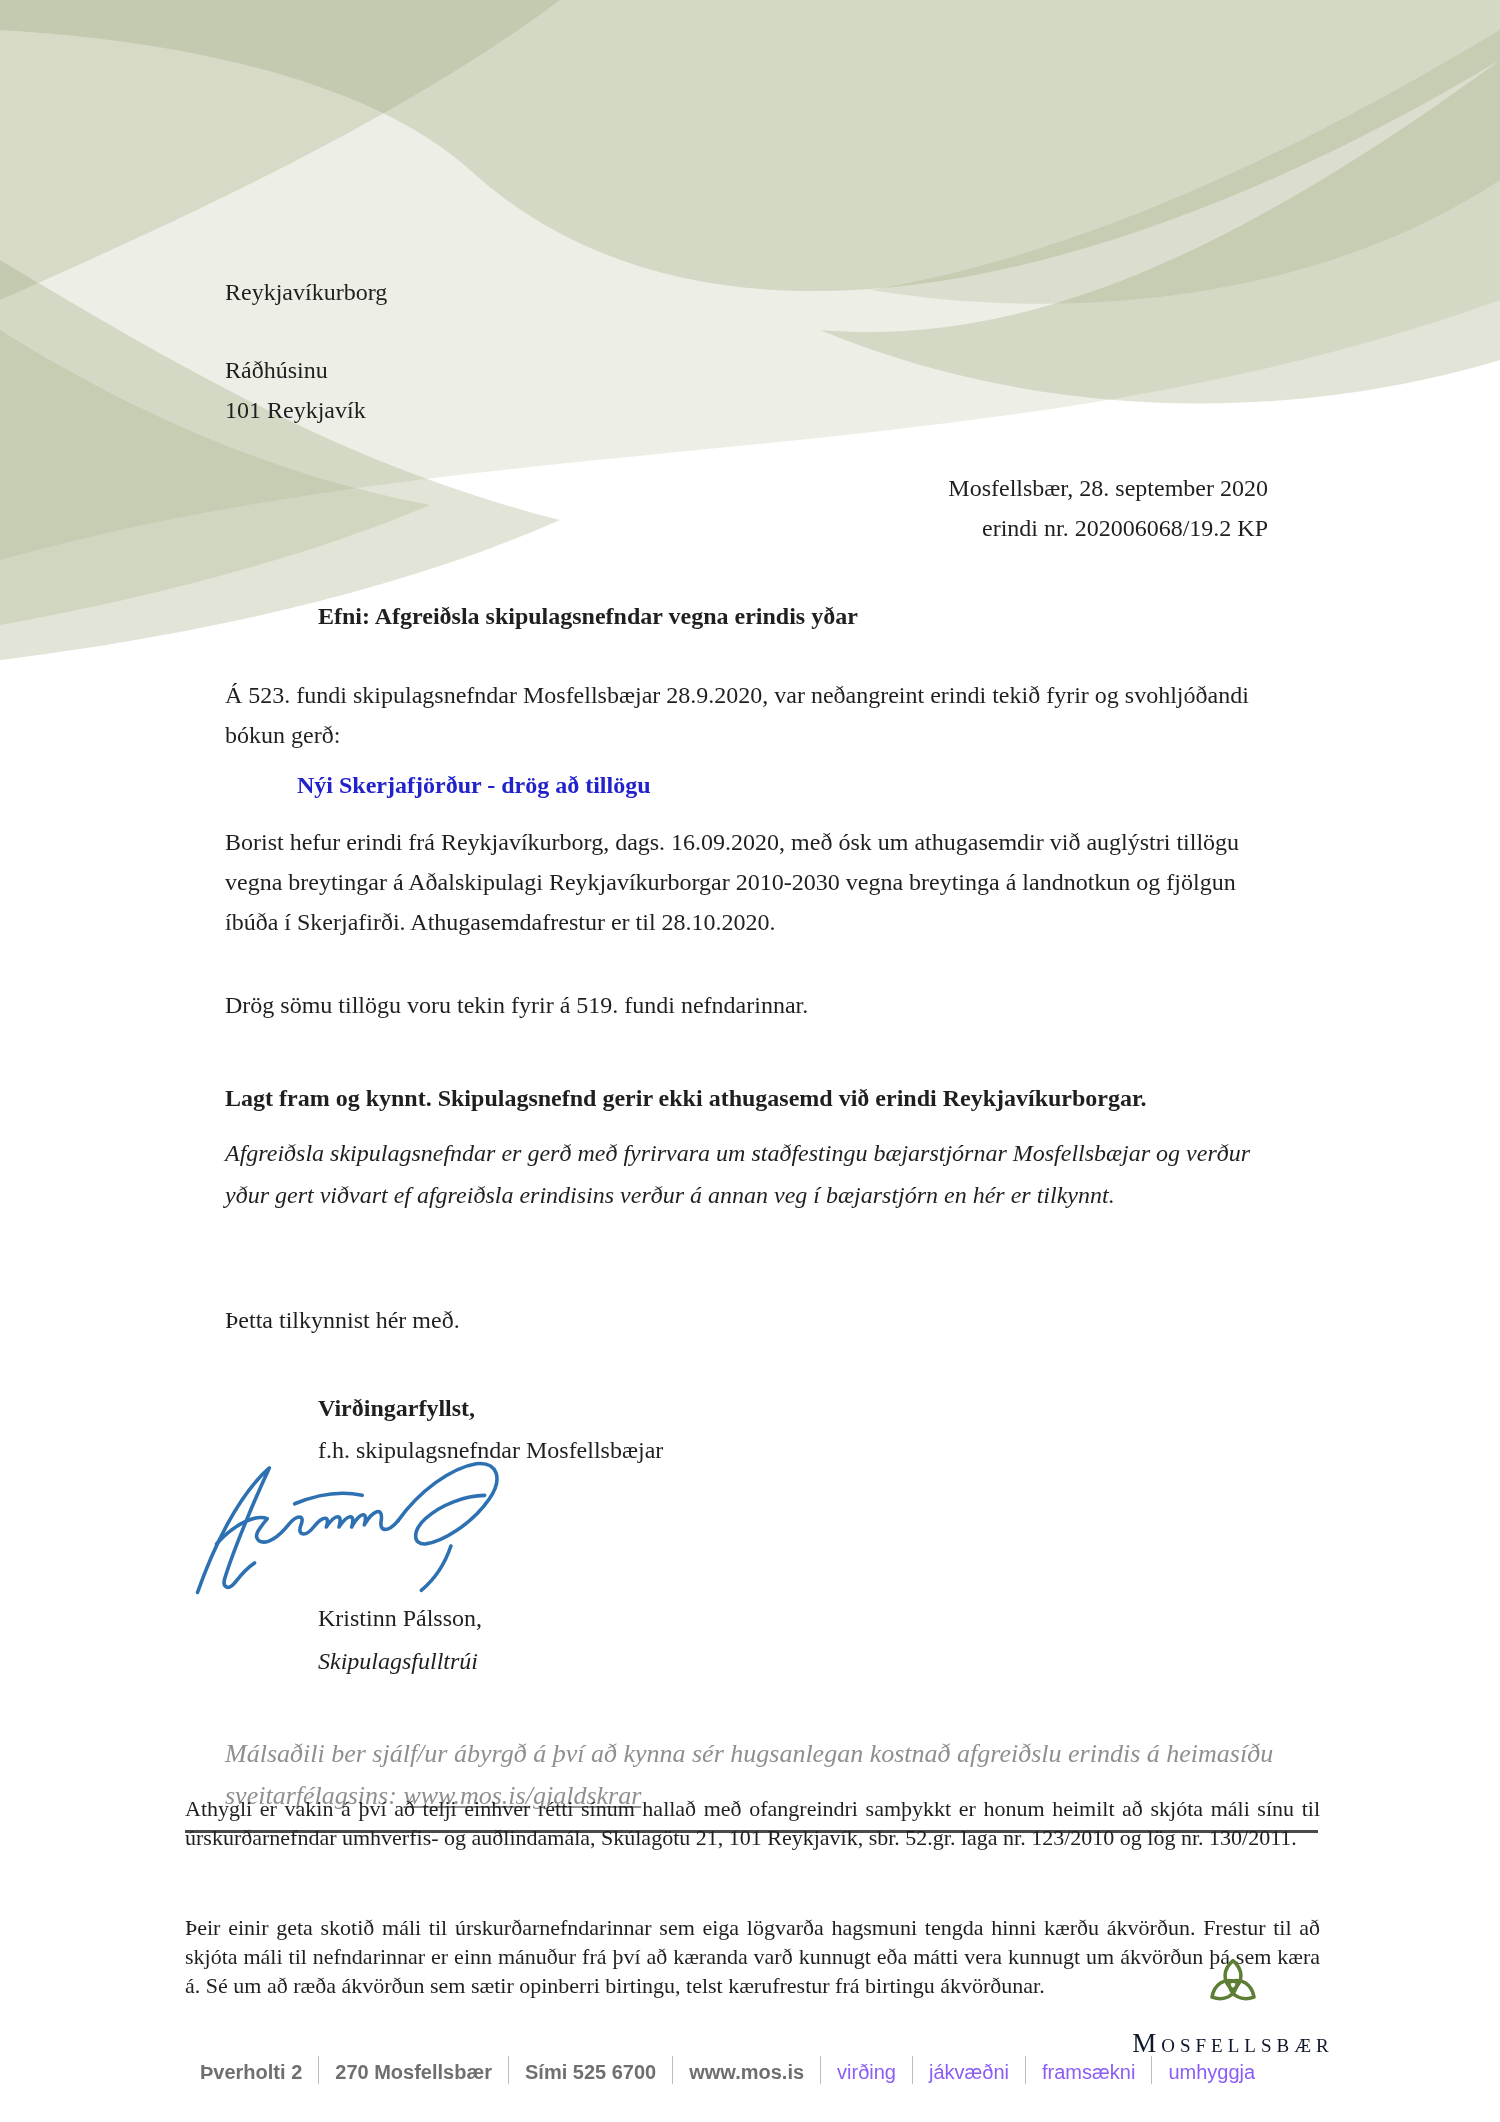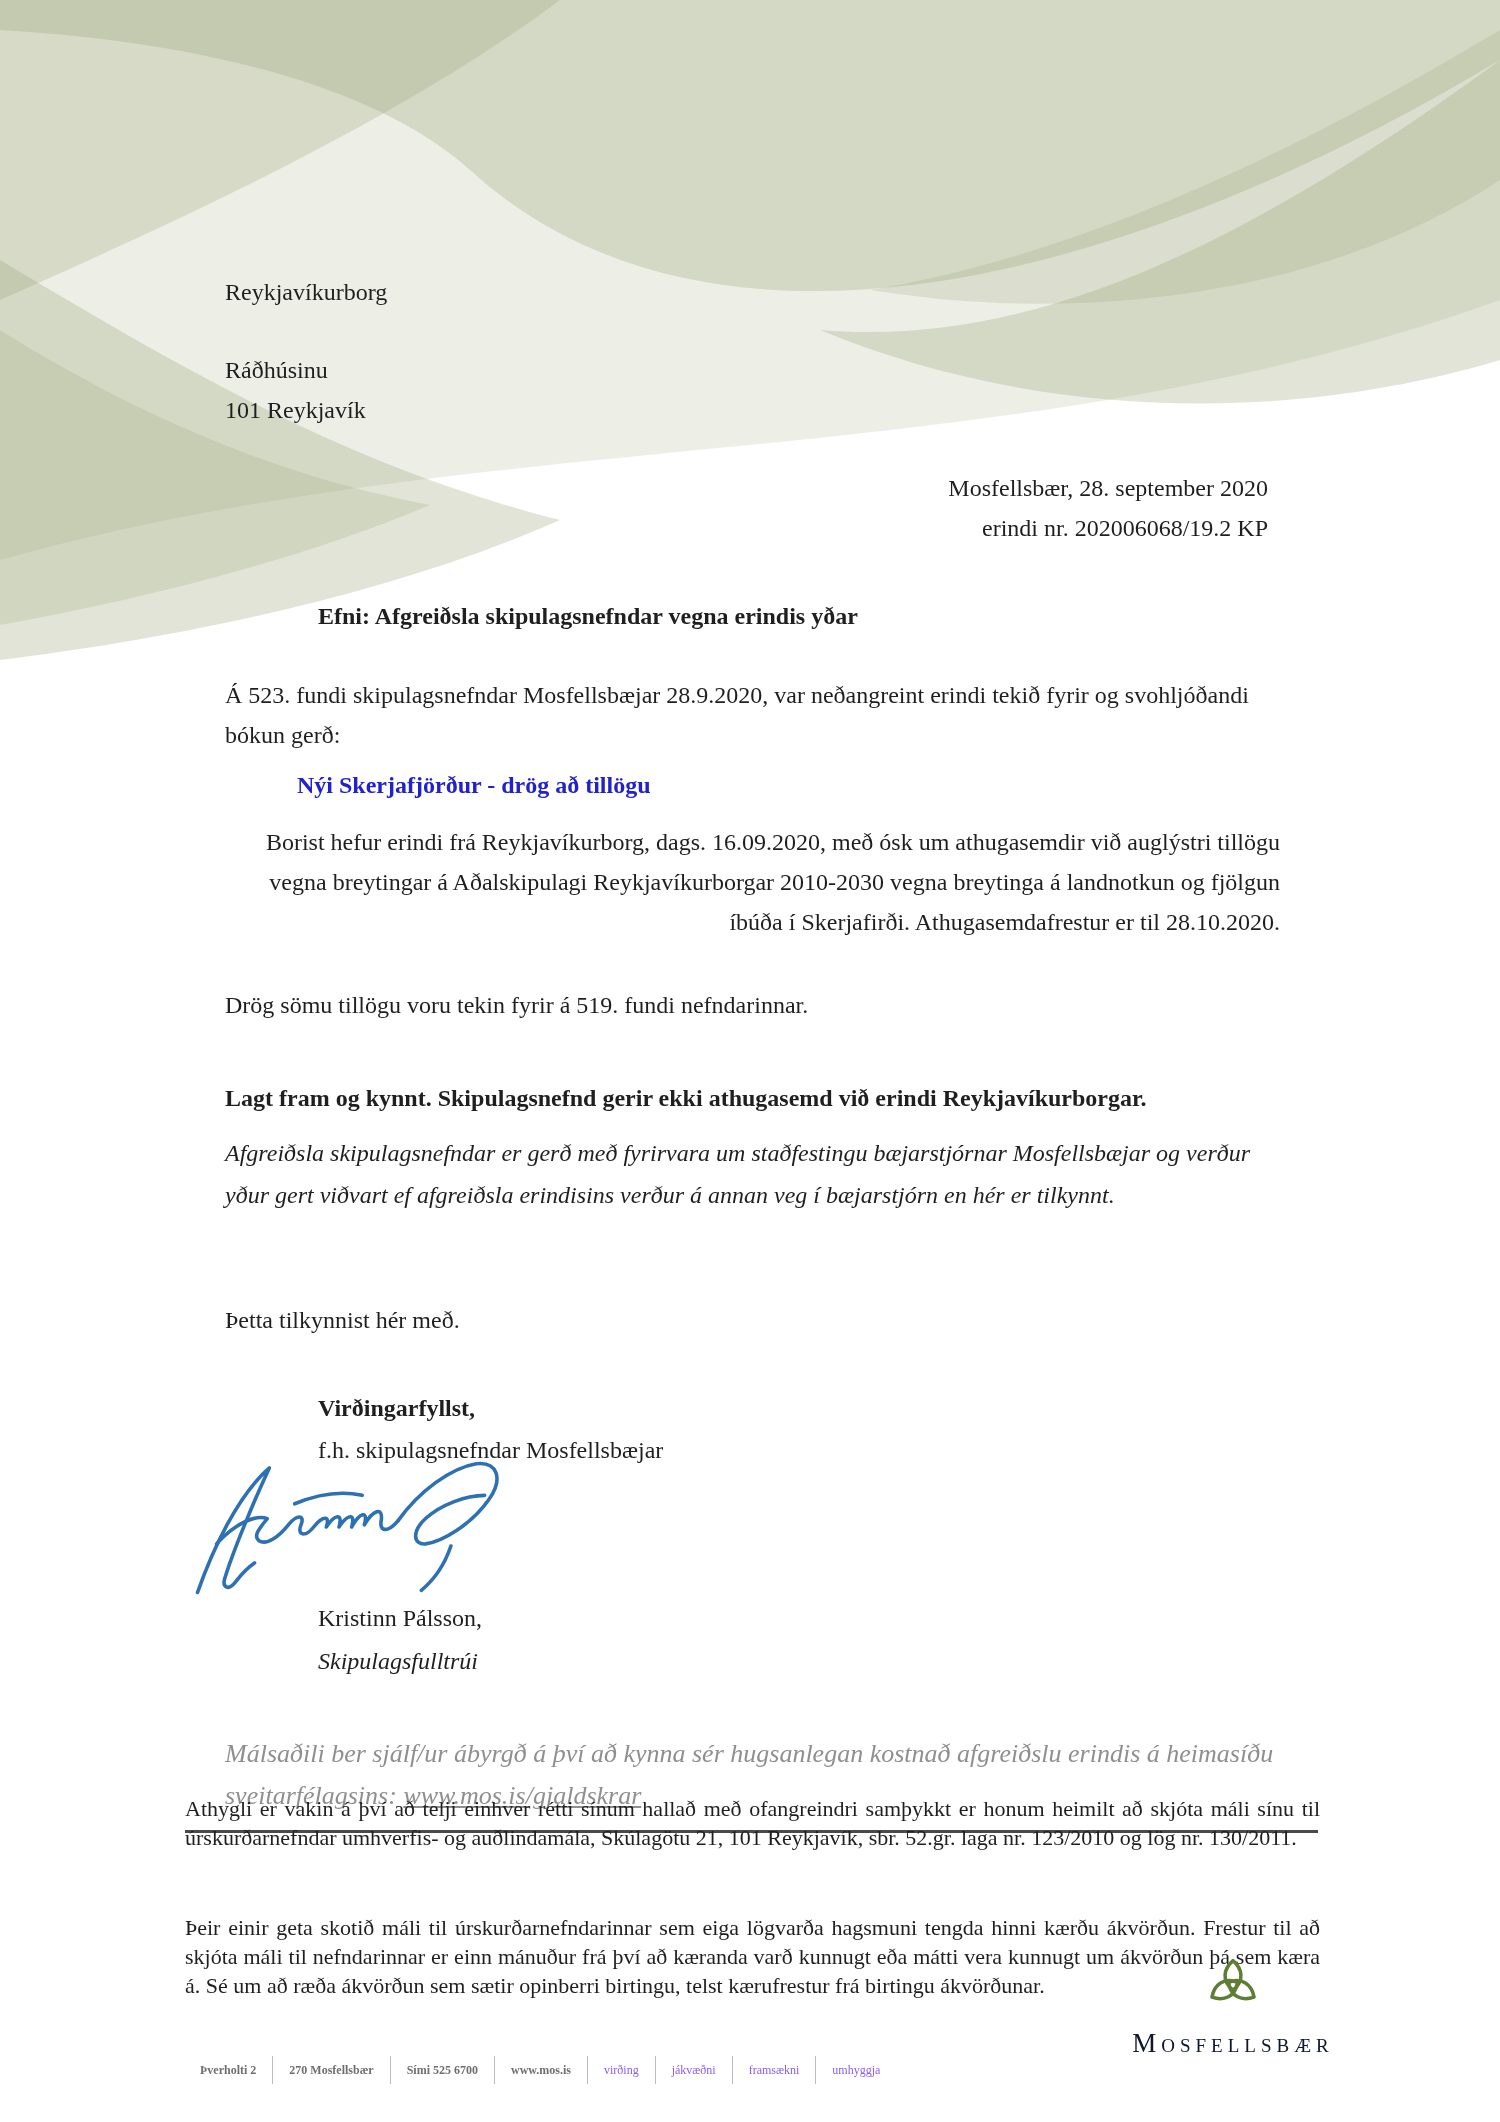--- a/index.html
+++ b/index.html
@@ -17,21 +17,21 @@
   
   .abs{position:absolute;}
   .body-text{font-size:24px;line-height:40px;}
   .recipient{top:272px;left:225px;}
   .recipient .line{display:block;}
   .recipient .gap{margin-top:38px;}
   .dateline{top:468px;right:232px;text-align:right;}
   .subject{top:596px;left:318px;font-weight:bold;}
   .p-intro{top:675px;left:225px;width:1055px;}
   .case-title{top:765px;left:297px;font-weight:bold;color:var(--accent-blue);}
-  .p-body1{top:822px;left:225px;width:1055px;text-align:right;}
+  .p-body1{top:822px;left:225px;width:1055px;}
   .p-body2{top:985px;left:225px;width:1055px;}
   .p-decision{top:1078px;left:225px;width:1075px;font-weight:bold;}
   .p-reservation{top:1132px;left:225px;width:1075px;font-style:italic;line-height:42px;}
   .p-closing{top:1300px;left:225px;width:1055px;}
   .salutation{top:1388px;left:318px;font-weight:bold;}
   .on-behalf{top:1430px;left:318px;}
   .sig-svg{top:1452px;left:168px;width:380px;height:150px;}
   .sig-svg path{fill:none;stroke:var(--signature-blue);stroke-width:3.4;stroke-linecap:round;stroke-linejoin:round;}
   .sig-name{top:1598px;left:318px;}
   .sig-title{top:1641px;left:318px;font-style:italic;}
@@ -53,23 +53,23 @@
   .trefoil path{fill:none;stroke:var(--logo-green);stroke-width:5.5;stroke-linejoin:round;}
   .wordmark{
     margin-top:6px;
     font-variant:small-caps;
     font-size:27px;letter-spacing:5px;
     color:#0f172a;white-space:nowrap;
   }
   
   .footer-bar{
     top:2056px;left:200px;
-    display:flex;align-items:center;
-    font-family:Liberation Serif, serif;
-    font-size:12px;white-space:nowrap;
+    display:flex;align-items:flex-end;
+    font-family:Liberation Sans, sans-serif;
+    font-size:20px;white-space:nowrap;
   }
   .footer-bar .item{color:#7d7d7d;padding:0 16px;}
   .footer-bar .item:first-child{padding-left:0;}
   .footer-bar .item.strong{color:#6f6f6f;font-weight:bold;}
   .footer-bar .item.muted{color:#8b5cf6;}
   .footer-bar .sep{width:1px;height:28px;background:#bcbcbc;}
 </style>
 </head>
 <body>
 

